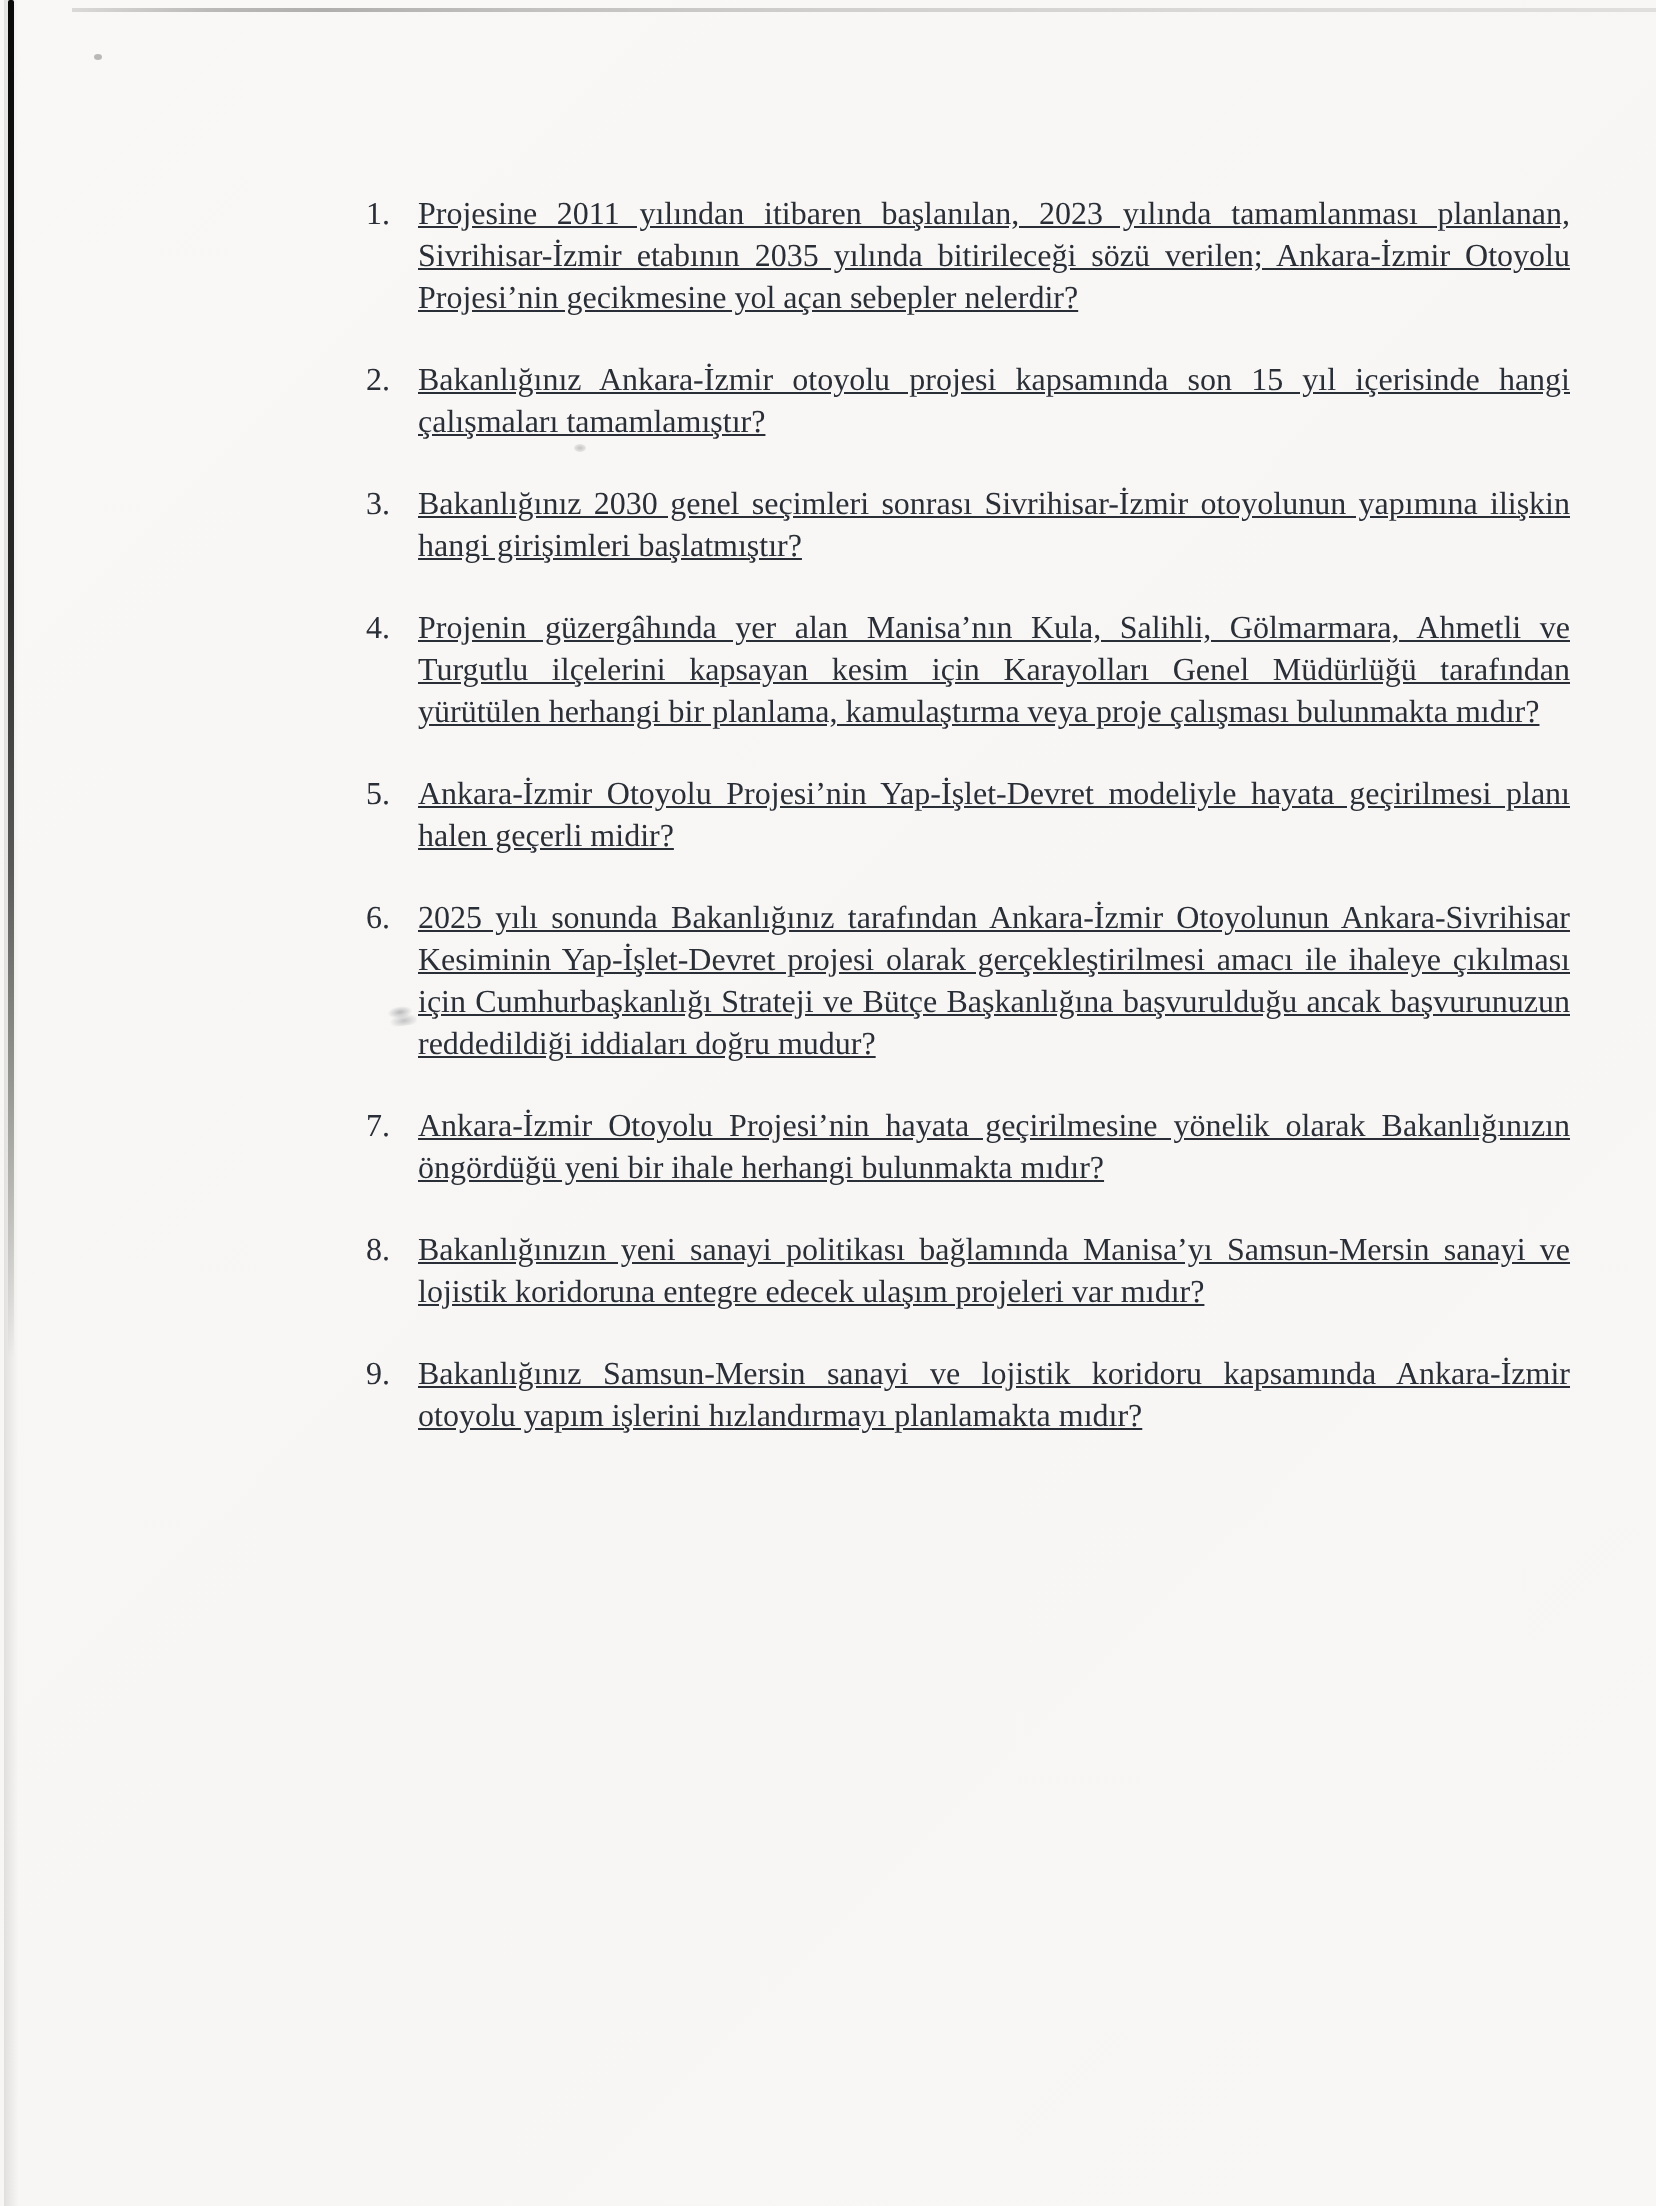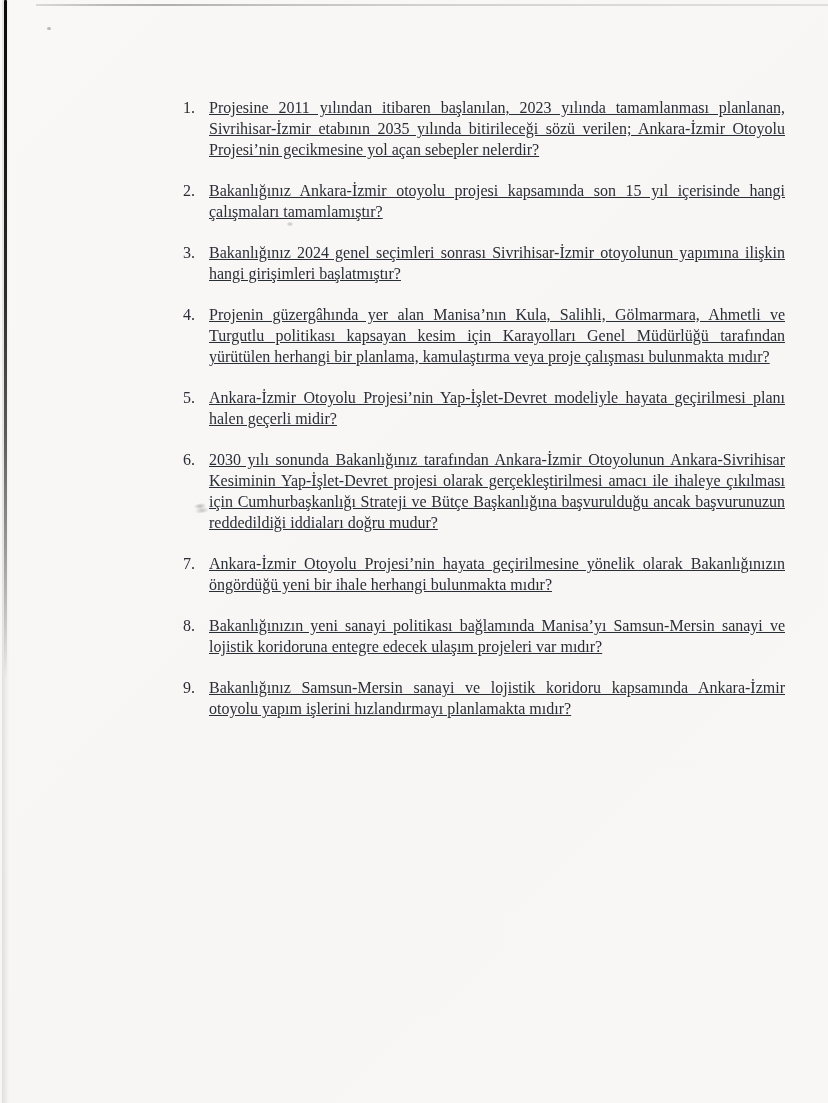--- a/index.html
+++ b/index.html
@@ -99,33 +99,33 @@
         <li>
           <span class="q-num">1.</span>
           <span class="q-text">Projesine 2011 yılından itibaren başlanılan, 2023 yılında tamamlanması planlanan, Sivrihisar-İzmir etabının 2035 yılında bitirileceği sözü verilen; Ankara-İzmir Otoyolu Projesi’nin gecikmesine yol açan sebepler nelerdir?</span>
         </li>
         <li>
           <span class="q-num">2.</span>
           <span class="q-text">Bakanlığınız Ankara-İzmir otoyolu projesi kapsamında son 15 yıl içerisinde hangi çalışmaları tamamlamıştır?</span>
         </li>
         <li>
           <span class="q-num">3.</span>
-          <span class="q-text">Bakanlığınız 2024 genel seçimleri sonrası Sivrihisar-İzmir otoyolunun yapımına ilişkin hangi girişimleri başlatmıştır?</span>
+          <span class="q-text">Bakanlığınız 2030 genel seçimleri sonrası Sivrihisar-İzmir otoyolunun yapımına ilişkin hangi girişimleri başlatmıştır?</span>
         </li>
         <li>
           <span class="q-num">4.</span>
-          <span class="q-text">Projenin güzergâhında yer alan Manisa’nın Kula, Salihli, Gölmarmara, Ahmetli ve Turgutlu politikası kapsayan kesim için Karayolları Genel Müdürlüğü tarafından yürütülen herhangi bir planlama, kamulaştırma veya proje çalışması bulunmakta mıdır?</span>
+          <span class="q-text">Projenin güzergâhında yer alan Manisa’nın Kula, Salihli, Gölmarmara, Ahmetli ve Turgutlu ilçelerini kapsayan kesim için Karayolları Genel Müdürlüğü tarafından yürütülen herhangi bir planlama, kamulaştırma veya proje çalışması bulunmakta mıdır?</span>
         </li>
         <li>
           <span class="q-num">5.</span>
           <span class="q-text">Ankara-İzmir Otoyolu Projesi’nin Yap-İşlet-Devret modeliyle hayata geçirilmesi planı halen geçerli midir?</span>
         </li>
         <li>
           <span class="q-num">6.</span>
-          <span class="q-text">2030 yılı sonunda Bakanlığınız tarafından Ankara-İzmir Otoyolunun Ankara-Sivrihisar Kesiminin Yap-İşlet-Devret projesi olarak gerçekleştirilmesi amacı ile ihaleye çıkılması için Cumhurbaşkanlığı Strateji ve Bütçe Başkanlığına başvurulduğu ancak başvurunuzun reddedildiği iddiaları doğru mudur?</span>
+          <span class="q-text">2025 yılı sonunda Bakanlığınız tarafından Ankara-İzmir Otoyolunun Ankara-Sivrihisar Kesiminin Yap-İşlet-Devret projesi olarak gerçekleştirilmesi amacı ile ihaleye çıkılması için Cumhurbaşkanlığı Strateji ve Bütçe Başkanlığına başvurulduğu ancak başvurunuzun reddedildiği iddiaları doğru mudur?</span>
         </li>
         <li>
           <span class="q-num">7.</span>
           <span class="q-text">Ankara-İzmir Otoyolu Projesi’nin hayata geçirilmesine yönelik olarak Bakanlığınızın öngördüğü yeni bir ihale herhangi bulunmakta mıdır?</span>
         </li>
         <li>
           <span class="q-num">8.</span>
           <span class="q-text">Bakanlığınızın yeni sanayi politikası bağlamında Manisa’yı Samsun-Mersin sanayi ve lojistik koridoruna entegre edecek ulaşım projeleri var mıdır?</span>
         </li>
         <li>

